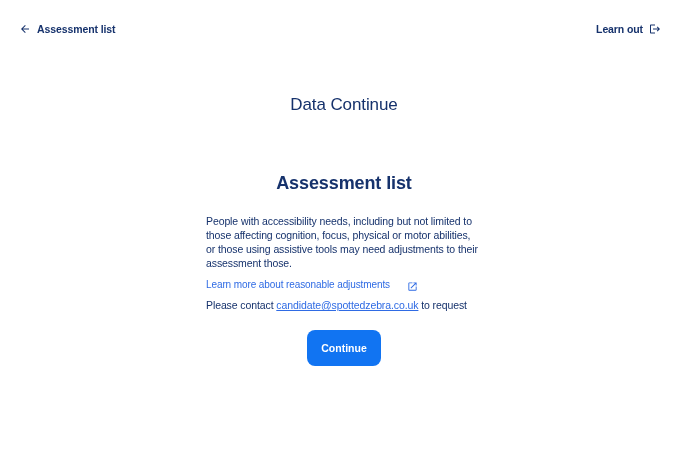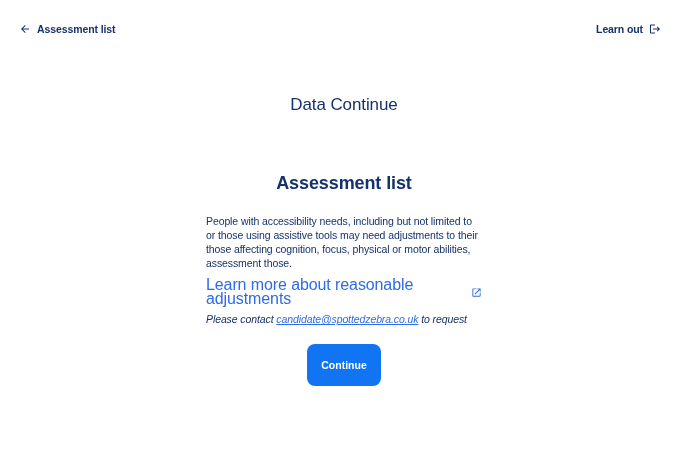--- a/index.html
+++ b/index.html
@@ -64,49 +64,48 @@
     margin-top: 20px;
     font-size: 10.5px;
   }
   .intro .line {
     line-height: 14px;
     white-space: nowrap;
   }
   .learn-more {
     margin-top: 8px;
     display: flex;
-    align-items: center;
+    align-items: flex-end;
     gap: 17px;
-    font-size: 16px;
+    font-size: 10px;
     line-height: 14px;
     color: var(--link-blue, #2F6BE4);
     text-decoration: none;
     cursor: pointer;
     width: fit-content;
   }
   .learn-more svg { display: block; }
   .contact {
     margin-top: 6px;
     font-size: 10.5px;
-    font-style: italic;
   }
   .contact .line { line-height: 14px; white-space: nowrap; }
   .email-link {
     color: var(--link-blue, #2F6BE4);
     text-decoration: underline;
     cursor: pointer;
   }
   .button-row {
     margin-top: 18px;
     text-align: center;
   }
   .continue-btn {
     display: inline-block;
     min-width: 74px;
-    height: 42px;
+    height: 36px;
     padding: 0 6px;
     border: none;
     border-radius: 8px;
     background: var(--button-blue, #1174F2);
     color: var(--button-text, #FFFFFF);
     font-family: "Liberation Sans", sans-serif;
     font-size: 10.5px;
     font-weight: 600;
     letter-spacing: 0;
     cursor: pointer;
@@ -135,22 +134,22 @@
 </header>
 
 <main class="main">
   <h1 class="job-title">Data Continue</h1>
 
   <h2 class="setup-heading">Assessment list</h2>
 
   <div class="text-col">
     <div class="intro">
       <div class="line">People with accessibility needs, including but not limited to</div>
+      <div class="line">those affecting cognition, focus, physical or motor abilities,</div>
       <div class="line">or those using assistive tools may need adjustments to their</div>
-      <div class="line">those affecting cognition, focus, physical or motor abilities,</div>
       <div class="line">assessment those.</div>
     </div>
 
     <a class="learn-more">
       <span>Learn more about reasonable adjustments</span>
       <span>
         <svg width="11" height="11" viewBox="0 0 24 24" fill="none">
           <path d="M19 19H5V5h7V3H5a2 2 0 0 0-2 2v14a2 2 0 0 0 2 2h14c1.1 0 2-.9 2-2v-7h-2v7zM14 3v2h3.59l-9.83 9.83 1.41 1.41L19 6.41V10h2V3h-7z" fill="currentColor"></path>
         </svg>
       </span>

